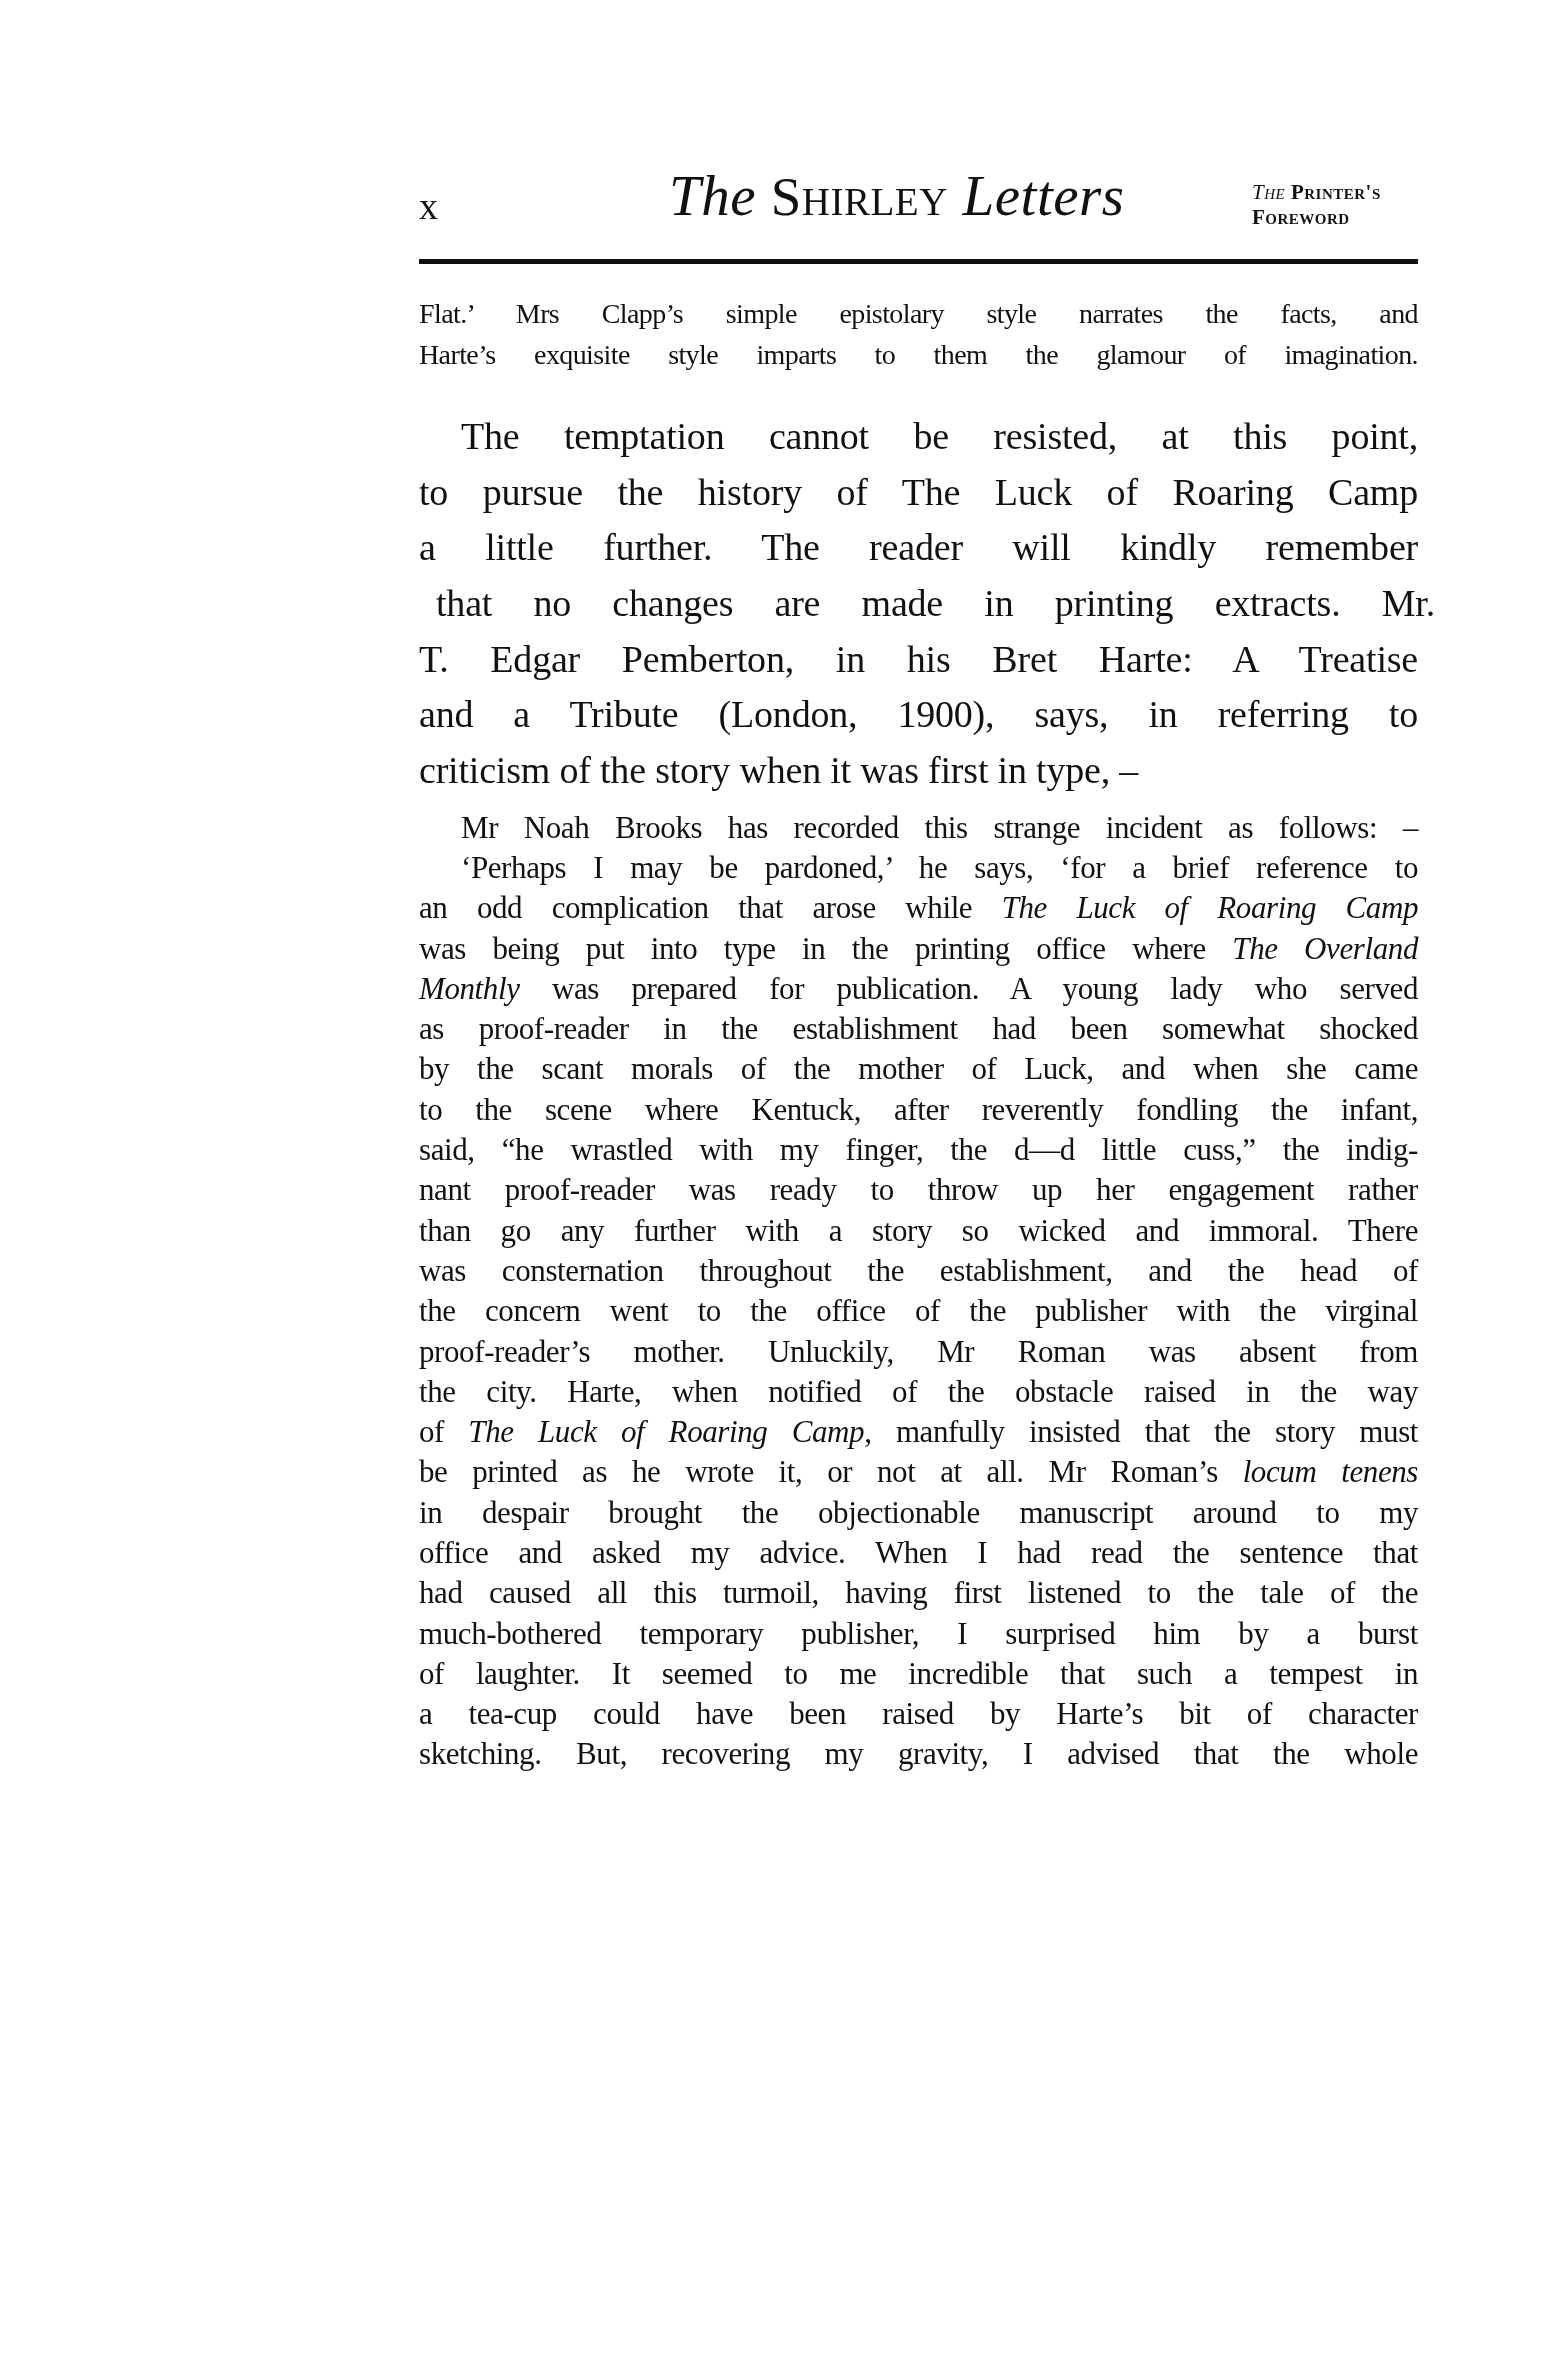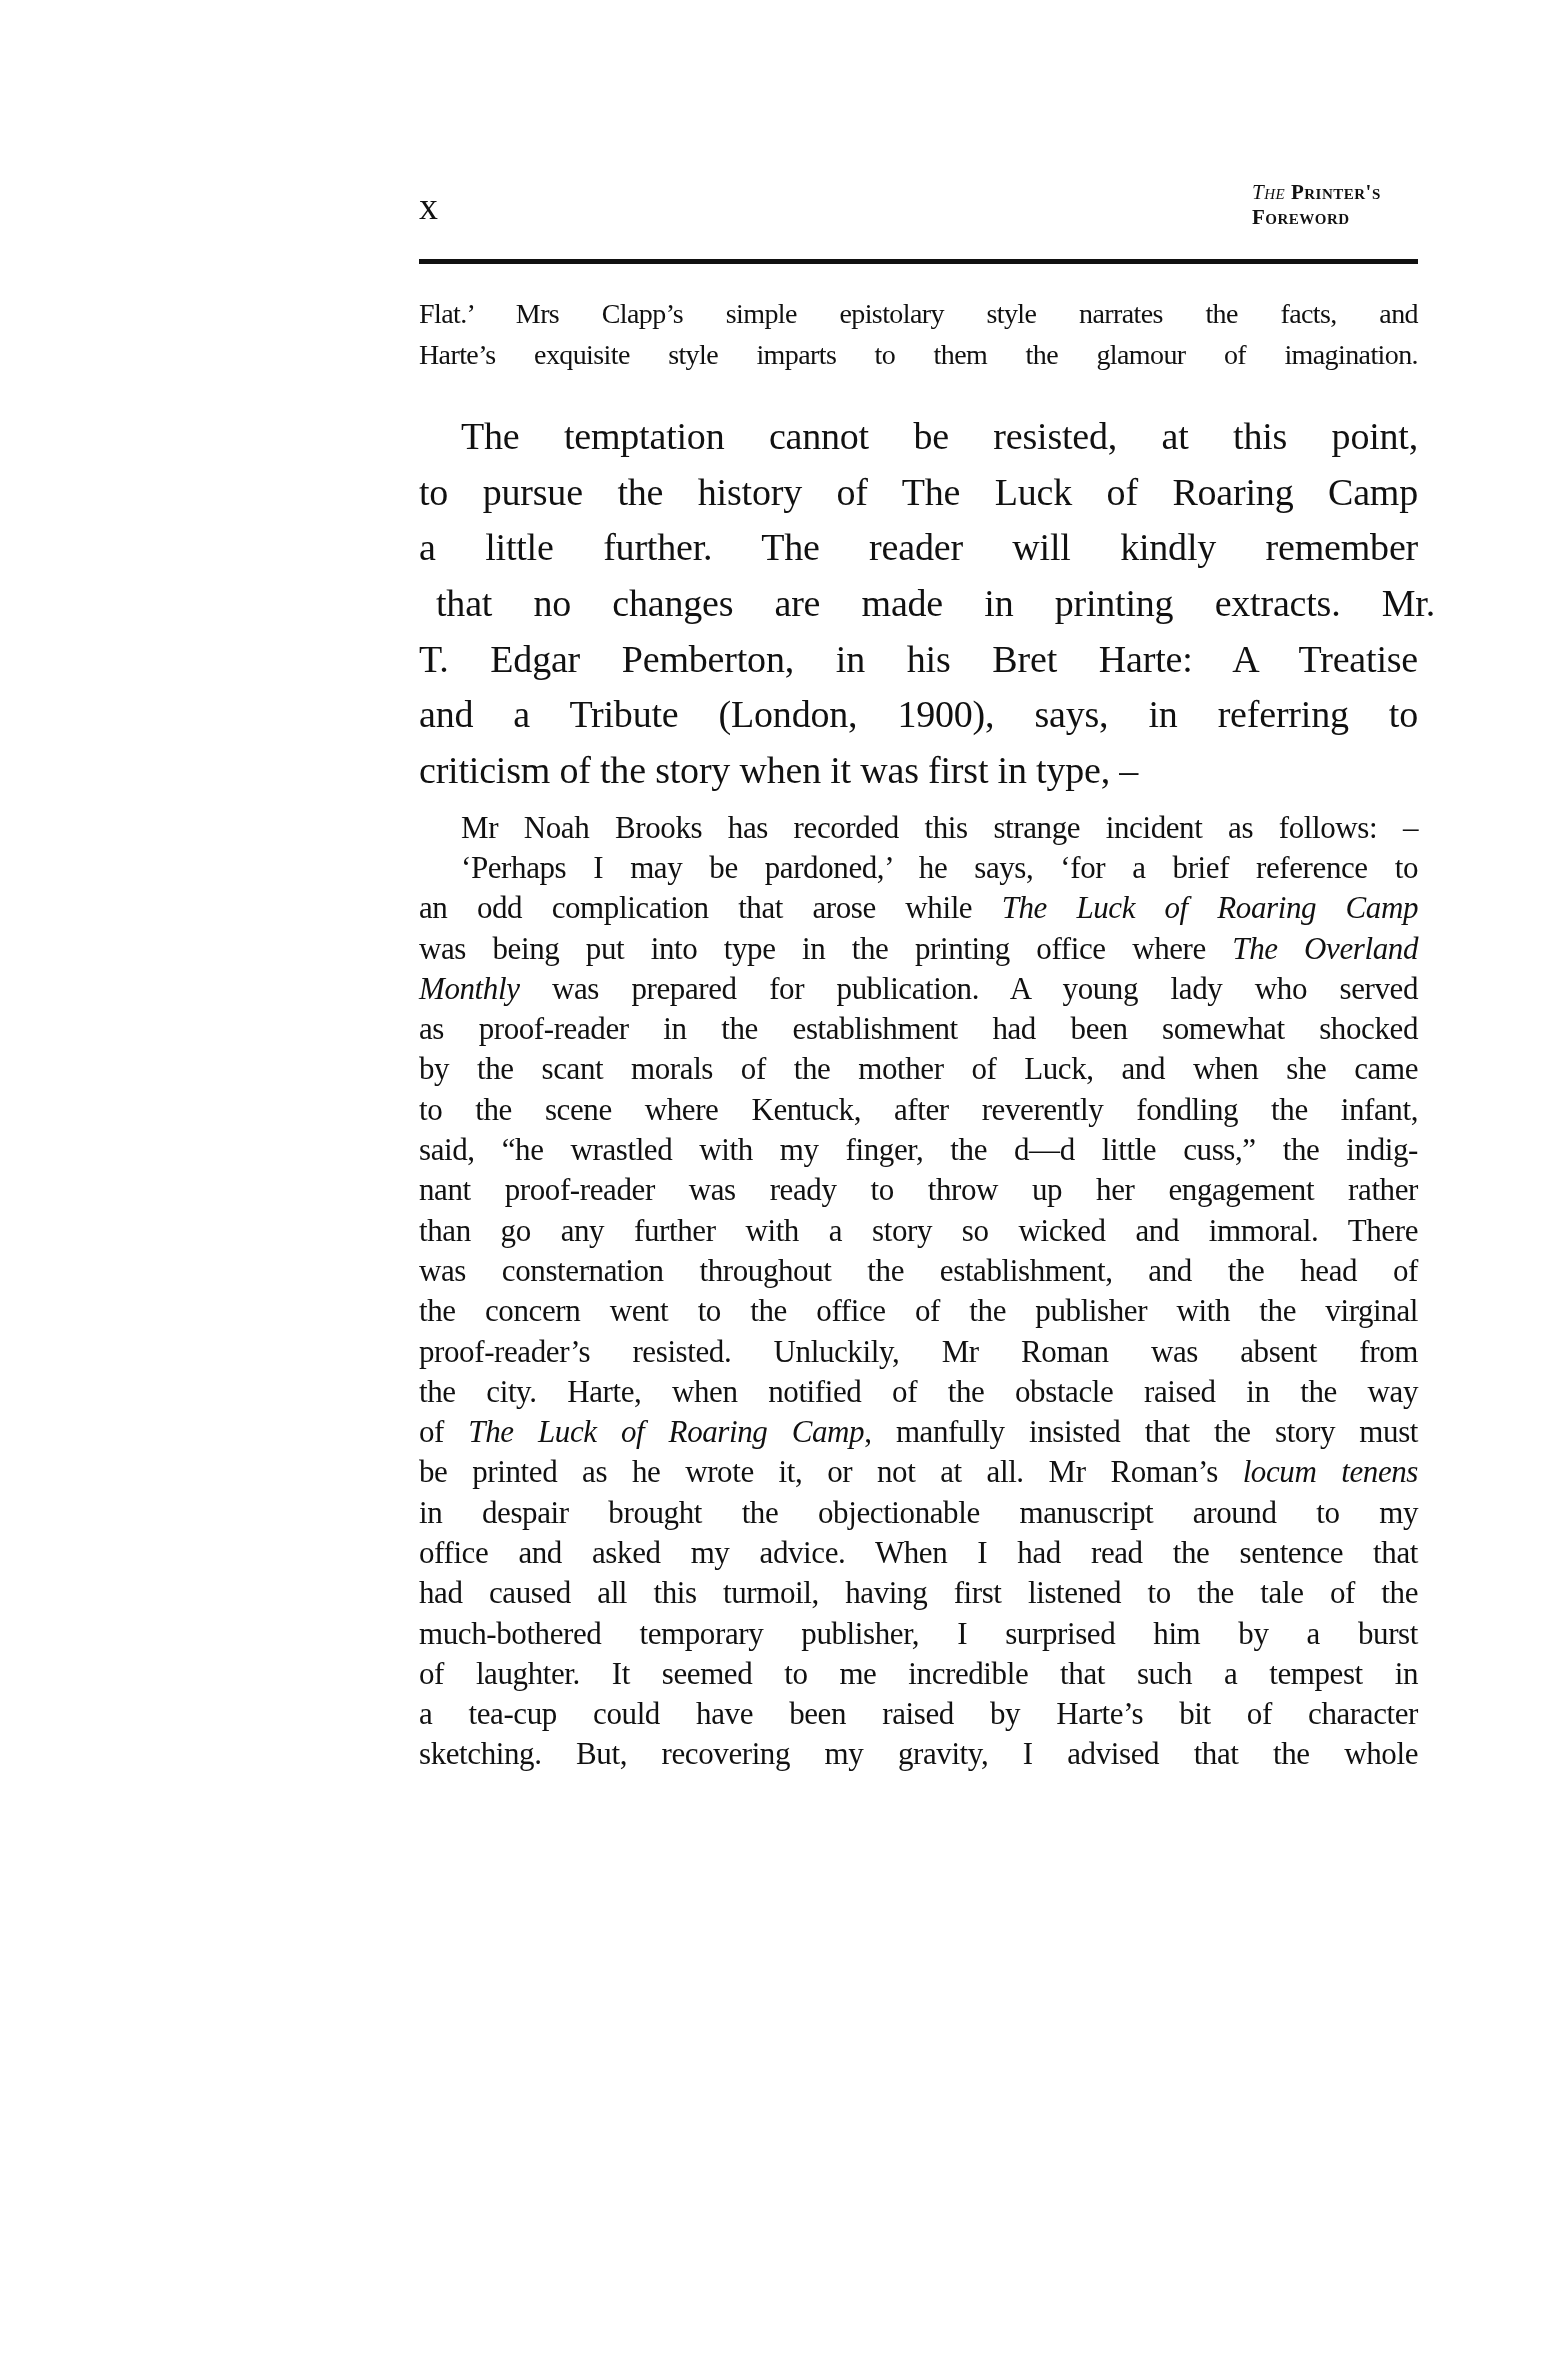--- a/index.html
+++ b/index.html
@@ -29,20 +29,25 @@
   .p2 .line { font-size: 38px; line-height: 55px; letter-spacing: -0.2px; }
   .p3 .line { font-size: 31px; line-height: 40px; letter-spacing: -0.4px; }
 </style>
 </head>
 <body>
 
 <div class="page">
 
   <div class="folio">x</div>
 
+  <div class="running-title">
+    <span class="it">The</span>
+    <span class="sc">Shirley</span>
+    <span class="it">Letters</span>
+  </div>
 
   <div class="section-label">
     <div><span class="it">The</span>
       <span>Printer's</span></div>
     <div>Foreword</div>
   </div>
 
   <div class="head-rule"></div>
 
   <div class="p1">
@@ -65,21 +70,21 @@
       <div class="line" style="top: 929px;">was being put into type in the printing office where <i>The Overland</i></div>
       <div class="line" style="top: 969px;"><i>Monthly</i> was prepared for publication.  A young lady who served</div>
       <div class="line" style="top: 1009px;">as proof-reader in the establishment had been somewhat shocked</div>
       <div class="line" style="top: 1049px;">by the scant morals of the mother of Luck, and when she came</div>
       <div class="line" style="top: 1090px;">to the scene where Kentuck, after reverently fondling the infant,</div>
       <div class="line" style="top: 1130px;">said, “he wrastled with my finger, the d—d little cuss,” the indig-</div>
       <div class="line" style="top: 1170px;">nant proof-reader was ready to throw up her engagement rather</div>
       <div class="line" style="top: 1211px;">than go any further with a story so wicked and immoral.  There</div>
       <div class="line" style="top: 1251px;">was consternation throughout the establishment, and the head of</div>
       <div class="line" style="top: 1291px;">the concern went to the office of the publisher with the virginal</div>
-      <div class="line" style="top: 1332px;">proof-reader’s resisted.  Unluckily, Mr Roman was absent from</div>
+      <div class="line" style="top: 1332px;">proof-reader’s mother.  Unluckily, Mr Roman was absent from</div>
       <div class="line" style="top: 1372px;">the city.  Harte, when notified of the obstacle raised in the way</div>
       <div class="line" style="top: 1412px;">of <i>The Luck of Roaring Camp</i>, manfully insisted that the story must</div>
       <div class="line" style="top: 1452px;">be printed as he wrote it, or not at all.  Mr Roman’s <i>locum tenens</i></div>
       <div class="line" style="top: 1493px;">in despair brought the objectionable manuscript around to my</div>
       <div class="line" style="top: 1533px;">office and asked my advice.  When I had read the sentence that</div>
       <div class="line" style="top: 1573px;">had caused all this turmoil, having first listened to the tale of the</div>
       <div class="line" style="top: 1614px;">much-bothered temporary publisher, I surprised him by a burst</div>
       <div class="line" style="top: 1654px;">of laughter.  It seemed to me incredible that such a tempest in</div>
       <div class="line" style="top: 1694px;">a tea-cup could have been raised by Harte’s bit of character</div>
       <div class="line" style="top: 1734px;">sketching.  But, recovering my gravity, I advised that the whole</div>

